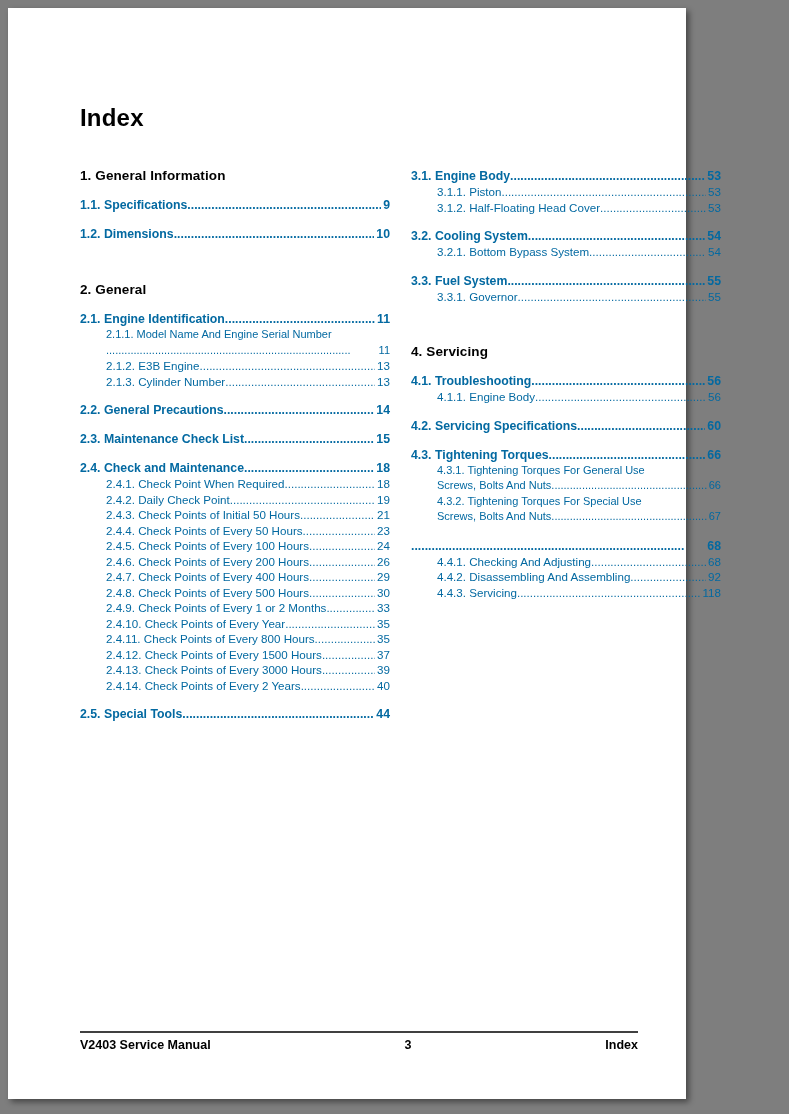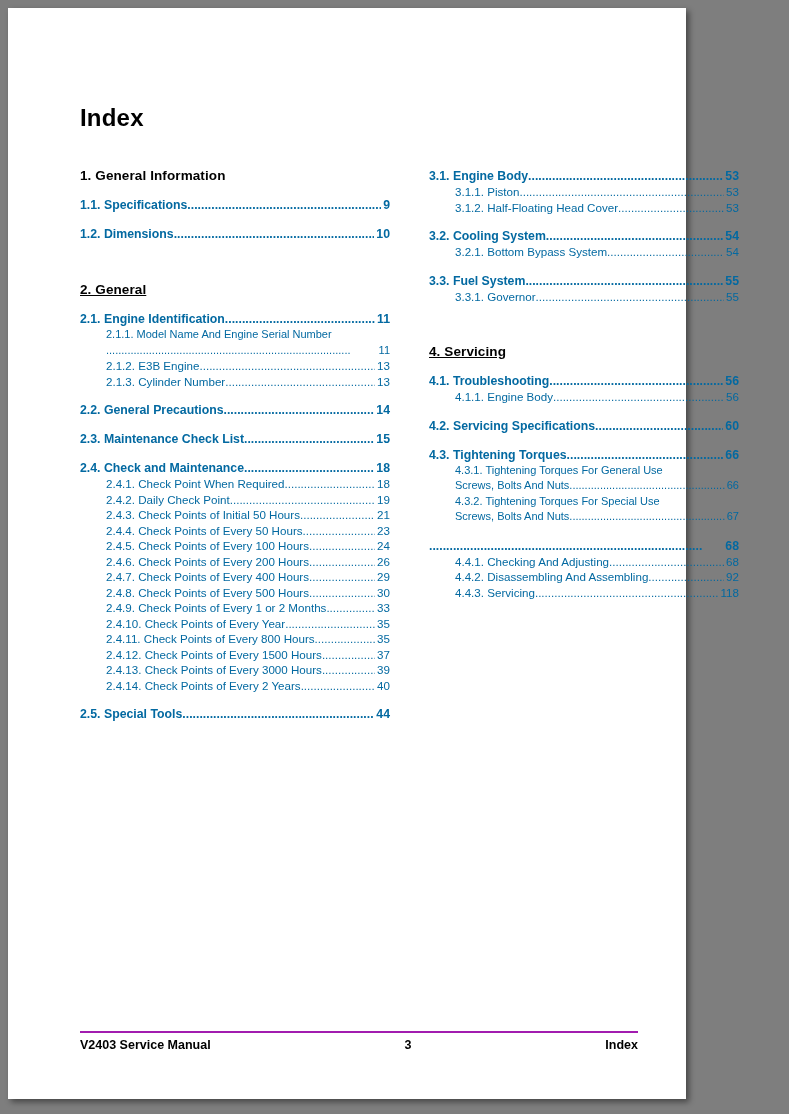--- a/index.html
+++ b/index.html
@@ -40,35 +40,34 @@
     top: 96px;
     left: 8px;
     letter-spacing: 0.2px;
   }
   .columns {
     position: absolute;
     top: 160px;
     left: 8px;
     width: 648px;
     display: flex;
-    gap: 39px;
+    gap: 21px;
   }
   .col {
     width: 310px;
   }
   .chapter {
     font-size: 13.5px;
     font-weight: bold;
     color: #000;
     margin: 0 0 14px 0;
     letter-spacing: 0.1px;
   }
   .chapter.spaced {
     margin-top: 40px;
-    text-decoration: underline;
   }
   .sec {
     margin-bottom: 13px;
   }
   .entry {
     display: flex;
     align-items: baseline;
     font-size: 12px;
     color: #0369a1;
     line-height: 16px;
@@ -106,21 +105,21 @@
   }
   .entry.twoline .row2 {
     display: flex;
     align-items: baseline;
   }
   .footer {
     position: absolute;
     left: 72px;
     right: 48px;
     bottom: 47px;
-    border-top: 2px solid #a21caf;
+    border-top: 2px solid #404040;
     padding-top: 5px;
     display: flex;
     align-items: baseline;
     font-size: 12.5px;
     font-weight: bold;
     color: #000;
   }
   .footer .left { flex: 0 0 auto; }
   .footer .center { flex: 1 1 auto; text-align: center; }
   .footer .right { flex: 0 0 auto; }

